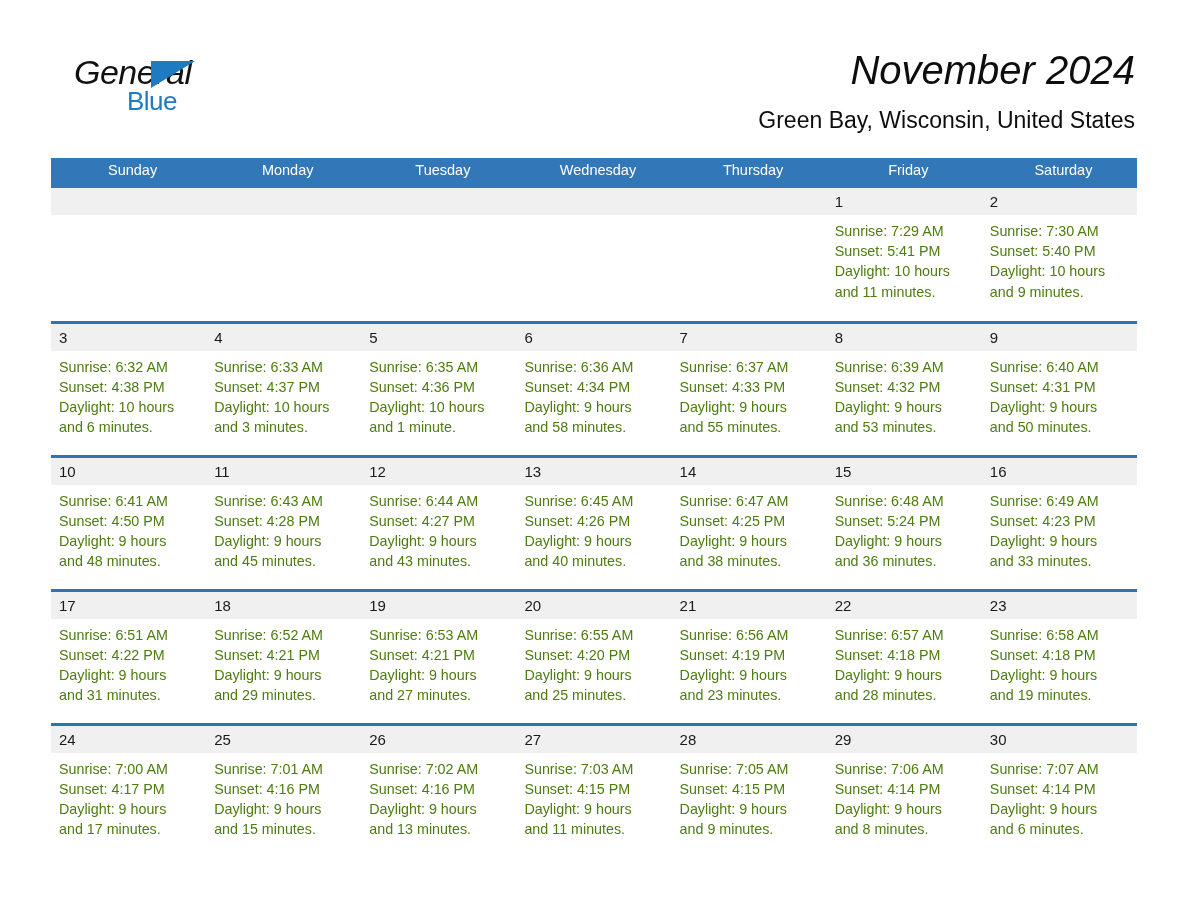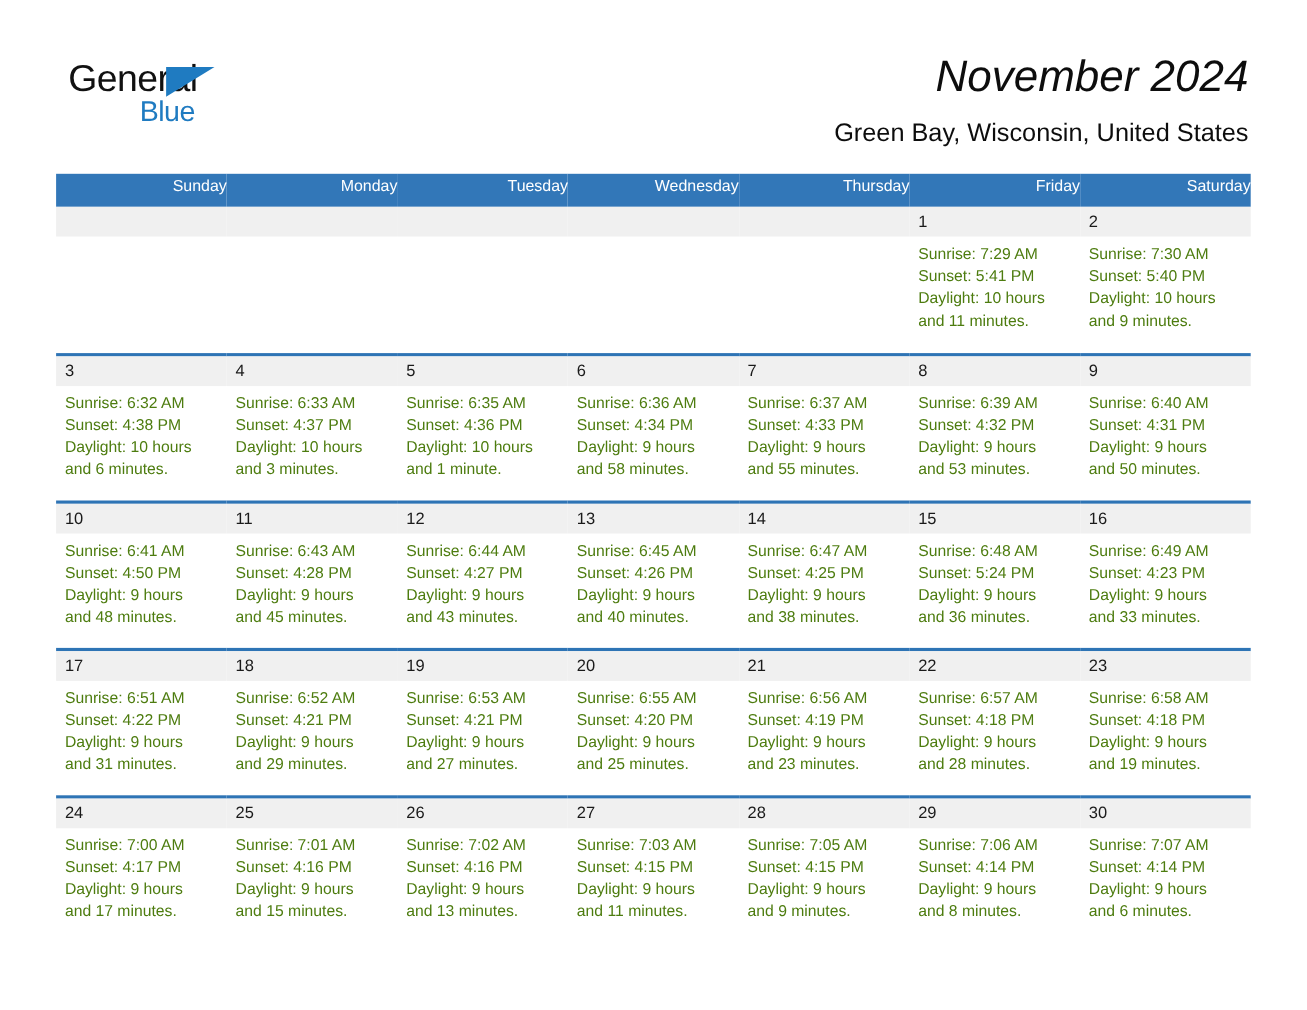--- a/index.html
+++ b/index.html
@@ -32,27 +32,28 @@
   }
   .logo {
     position: absolute;
     left: 58px;
     top: 52px;
     width: 240px;
     height: 70px;
   }
   .logo-general {
     position: absolute;
-    left: 4px;
+    left: 16px;
     top: 0;
     font-size: 34px;
     line-height: 40px;
     letter-spacing: -0.5px;
     color: #111111;
     font-family: "Liberation Sans", sans-serif;
+    font-style: italic;
   }
   .logo-triangle {
     position: absolute;
     left: 93px;
     top: 9px;
     width: 0;
     height: 0;
     border-top: 27px solid #1F7BC1;
     border-right: 44px solid transparent;
   }
@@ -104,21 +105,21 @@
     padding: 0;
     margin: 0;
     vertical-align: top;
   }
   .dow-row th {
     background: #3277B8;
     color: #ffffff;
     height: 30px;
     font-size: 14.5px;
     font-weight: normal;
-    text-align: right;
+    text-align: center;
     padding: 4px 0 4px 8px;
     box-sizing: border-box;
   }
   .week-row > td {
     border-top: 3px solid #2E74B5;
     height: 134px;
     box-sizing: border-box;
   }
   .week-row.first-week > td {
     border-top: none;

